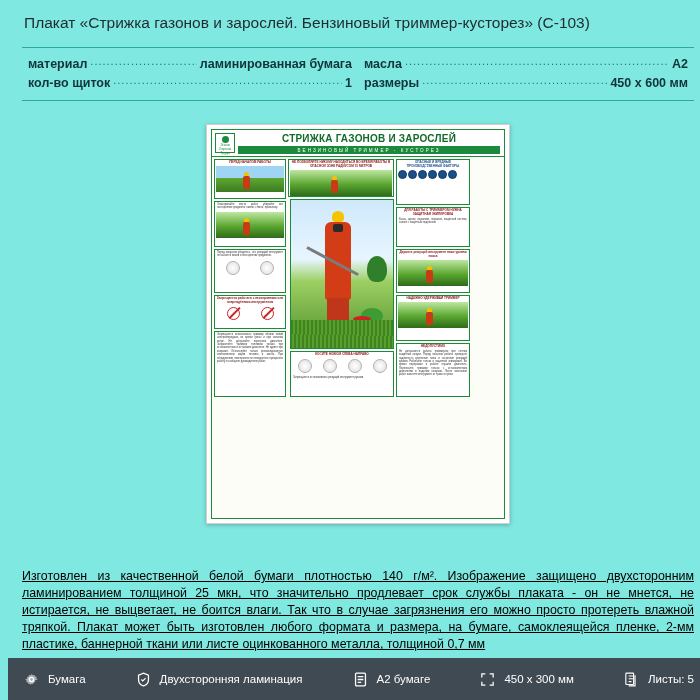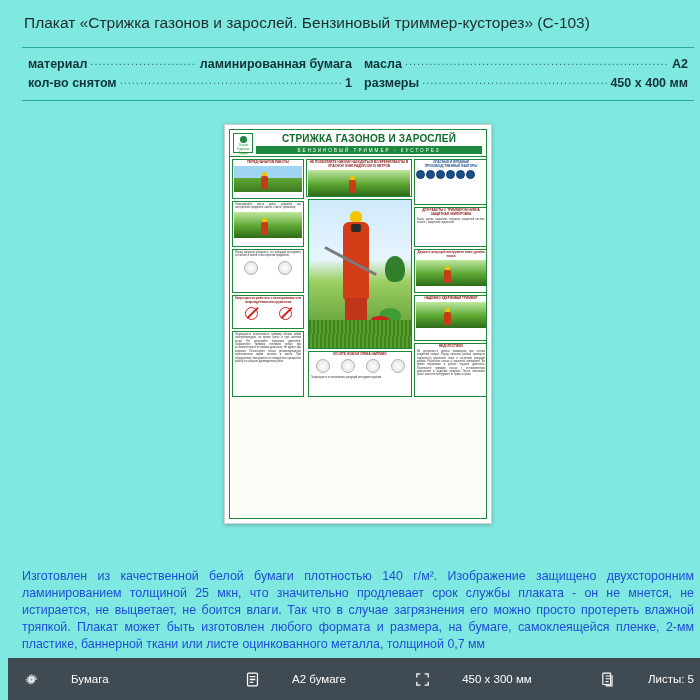--- a/index.html
+++ b/index.html
@@ -56,21 +56,21 @@
   
   .poster-wrap {
     position: absolute;
     left: 0; right: 0;
     top: 124px;
     height: 440px;
     display: flex;
     justify-content: center;
   }
   .poster {
-    width: 268px; height: 400px;
+    width: 304px; height: 400px;
     background: #ffffff;
     border: 1px solid #cfcfcf;
     box-shadow: 0 1px 4px rgba(0,0,0,0.25);
     position: relative;
     padding: 4px;
   }
   .poster-inner {
     width: 100%; height: 100%;
     border: 1px solid #1b8a3c;
     position: relative;
@@ -200,33 +200,34 @@
   .ban:after {
     content:""; position:absolute; left: -1px; top: 4.2px; width: 15px; height: 1.6px;
     background: #cc2222; transform: rotate(-45deg);
   }
 
   
   .desc {
     position: absolute;
     left: 14px; right: 14px; top: 568px;
     font-size: 12.4px;
-    color: #1d4ed8;
+    color: #000000;
     line-height: 1.38;
     text-align: justify;
+    text-decoration: underline;
   }
 
   
   .bottombar {
     position: absolute; left: 0; right: 0; bottom: 0; height: 42px;
     background: #3f4a52;
     display: flex; align-items: center;
     padding: 0 14px;
   }
-  .bb-item { display: flex; align-items: center; color: #fff; font-size: 11.5px; gap: 23px; }
+  .bb-item { display: flex; align-items: center; color: #fff; font-size: 11.5px; }
   .bb-sep { flex: 1; }
   .bb-ico {
     width: 19px; height: 19px; margin-right: 7px;
     display: flex; align-items: center; justify-content: center;
     color: #fff;
   }
   .bb-ico svg { display: block; }
 </style>
 </head>
 <body>
@@ -238,35 +239,35 @@
   </div>
 
   <div class="specs">
     <div class="specs-col">
       <div class="spec-row">
         <span class="spec-label">материал</span>
         <span class="spec-dots">..................................................................................</span>
         <span class="spec-value">ламинированная бумага</span>
       </div>
       <div class="spec-row">
-        <span class="spec-label">кол-во снятом</span>
+        <span class="spec-label">кол-во щиток</span>
         <span class="spec-dots">..................................................................................</span>
         <span class="spec-value">1</span>
       </div>
     </div>
     <div class="specs-col">
       <div class="spec-row">
         <span class="spec-label">масла</span>
         <span class="spec-dots">..................................................................................</span>
         <span class="spec-value">А2</span>
       </div>
       <div class="spec-row">
         <span class="spec-label">размеры</span>
         <span class="spec-dots">..................................................................................</span>
-        <span class="spec-value">450 х 400 мм</span>
+        <span class="spec-value">450 х 600 мм</span>
       </div>
     </div>
   </div>
 
   <div class="poster-wrap">
     <div class="poster">
       <div class="poster-inner">
 
         <div class="p-head">
           <div class="p-logo">
@@ -390,20 +391,29 @@
       <span class="bb-ico">
         <svg width="17" height="17" viewBox="0 0 24 24" fill="#ffffff">
             <path d="M12 8a4 4 0 100 8 4 4 0 000-8zm0 6a2 2 0 110-4 2 2 0 010 4z"></path>
             <path d="M21 12l-2-1.2.3-2.3-2.2-.7-.8-2.2-2.2.5L12 4.3 10.9 6l-2.2-.5-.8 2.2-2.2.7.3 2.3L3 12l2 1.2-.3 2.3 2.2.7.8 2.2 2.2-.5 1.1 1.8 1.1-1.8 2.2.5.8-2.2 2.2-.7-.3-2.3L21 12z" opacity="0.55"></path>
           </svg>
       </span>
       <span>Бумага</span>
     </div>
     <div class="bb-sep"></div>
 
+    <div class="bb-item">
+      <span class="bb-ico">
+        <svg width="17" height="17" viewBox="0 0 24 24" fill="none" stroke="#ffffff" stroke-width="1.8">
+            <path d="M12 3l7 3v6c0 4.4-3 8-7 9-4-1-7-4.6-7-9V6l7-3z"></path>
+            <path d="M9 12l2 2 4-4" stroke-width="1.6"></path>
+          </svg>
+      </span>
+      <span>Двухсторонняя ламинация</span>
+    </div>
     <div class="bb-sep"></div>
 
     <div class="bb-item">
       <span class="bb-ico">
         <svg width="17" height="17" viewBox="0 0 24 24" fill="none" stroke="#ffffff" stroke-width="1.8">
             <rect x="5" y="3" width="14" height="18" rx="1.5"></rect>
             <path d="M8 8h8M8 12h8M8 16h5"></path>
           </svg>
       </span>
       <span>А2 бумаге</span>

